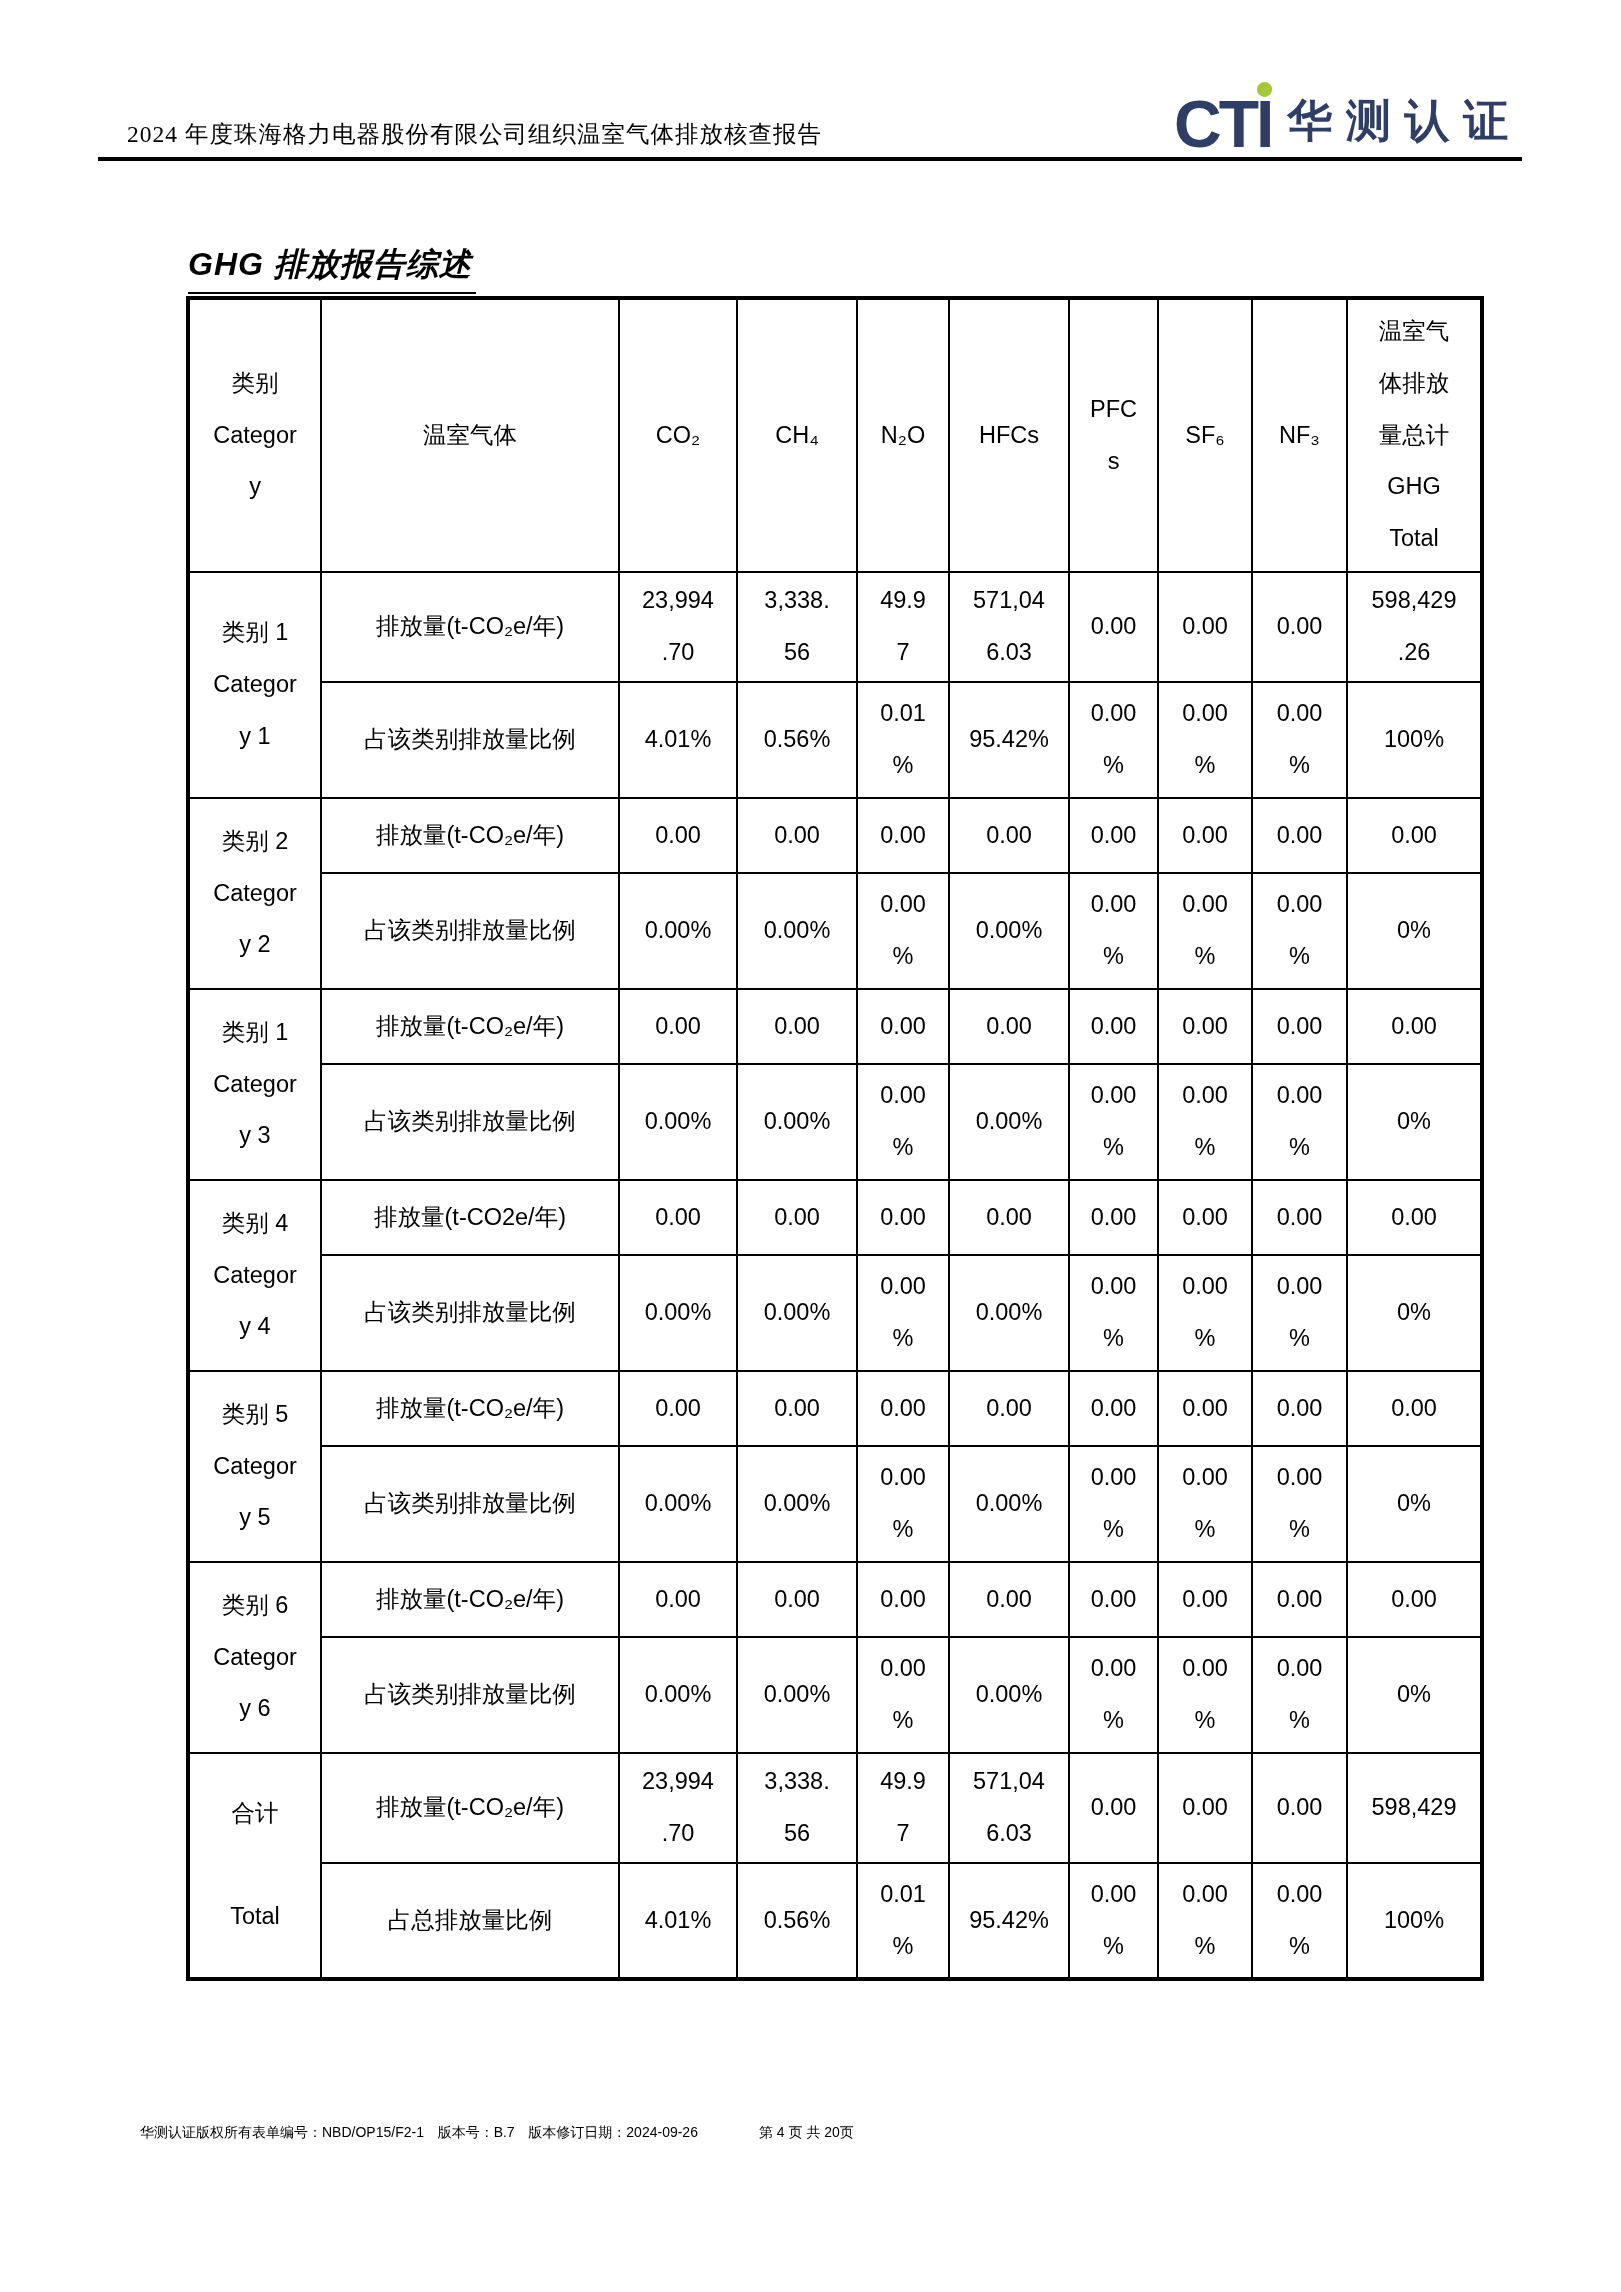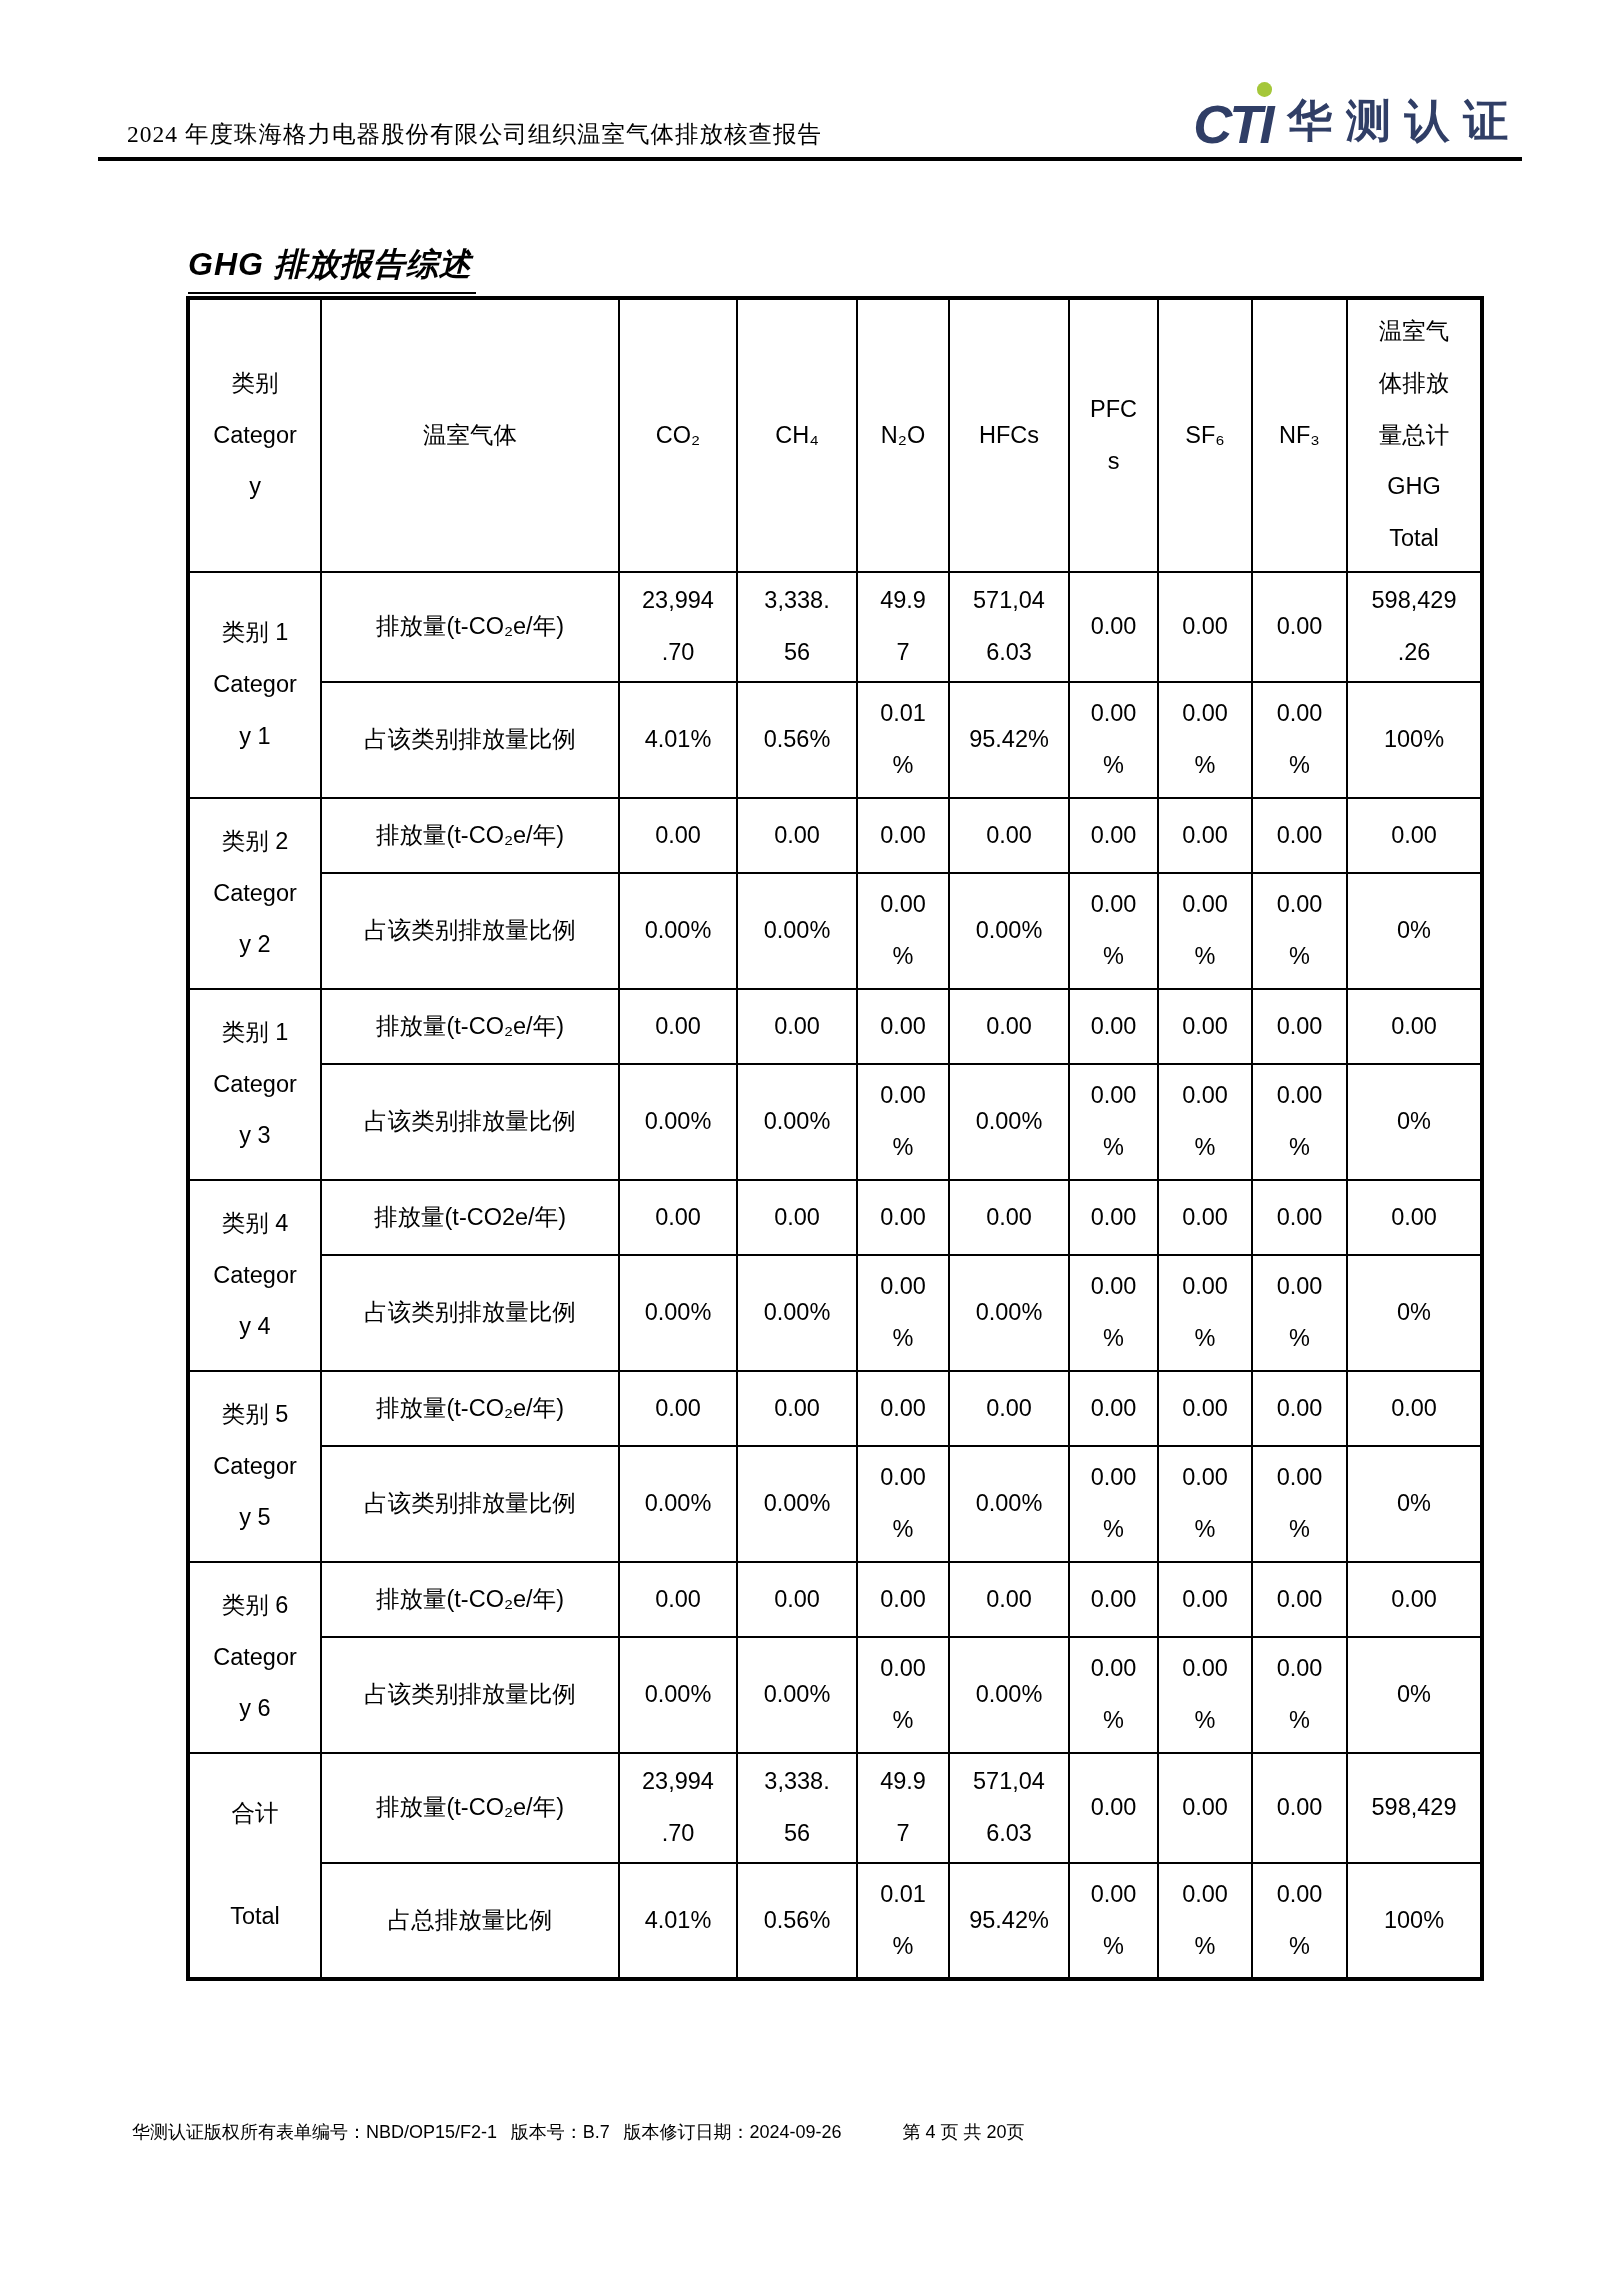--- a/index.html
+++ b/index.html
@@ -11,23 +11,22 @@
   }
   
   .report-title {
     position:absolute; left:127px; top:118px;
     font-family:"Liberation Serif","DejaVu Serif",serif;
     font-size:23.5px; line-height:33px; letter-spacing:1px;
   }
   .logo { position:absolute; right:99px; top:94px; display:flex; align-items:flex-end; }
   .logo-cti {
     position:relative; display:inline-block;
-    font-size:54px; line-height:61px; font-weight:bold; letter-spacing:-2.9px;
+    font-size:66px; line-height:61px; font-weight:bold; letter-spacing:-2.9px;
     color:var(--navy);
-    font-style:italic;
   }
   .logo-dot {
     position:absolute; right:0px; top:-11.8px;
     width:14.7px; height:14.7px; border-radius:50%; background:var(--green);
   }
   .logo-name {
     font-size:45px; line-height:49px; font-weight:bold; letter-spacing:13.7px;
     color:var(--navy); margin-left:15.7px; margin-bottom:10px; white-space:nowrap;
   }
   .header-rule { position:absolute; left:98px; top:157px; width:1424px; height:3.9px; background:#000; }
@@ -50,22 +49,22 @@
     overflow:hidden;
   }
   table.ghg thead { border-bottom:2.9px solid #000; }
   table.ghg tbody { border-top:2.9px solid #000; }
   tr.r-head   { height:274px; }
   tr.r-em     { height:75px;  }
   tr.r-em-tall{ height:110px; }
   tr.r-pct    { height:116px; }
   
   .page-footer {
-    position:absolute; left:132px; top:2118px; width:1372px;
-    font-size:18px; line-height:29px; display:flex; align-items:baseline; white-space:nowrap;
+    position:absolute; left:140px; top:2118px; width:1372px;
+    font-size:14px; line-height:29px; display:flex; align-items:baseline; white-space:nowrap;
   }
   .page-footer .gap-lg { }
   .page-footer .gap-sm { margin-left:13.7px; }
   .page-footer .gap-xl { margin-left:61px; }
 </style>
 </head>
 <body>
 
 <div class="report-title">2024 年度珠海格力电器股份有限公司组织温室气体排放核查报告</div>
 

